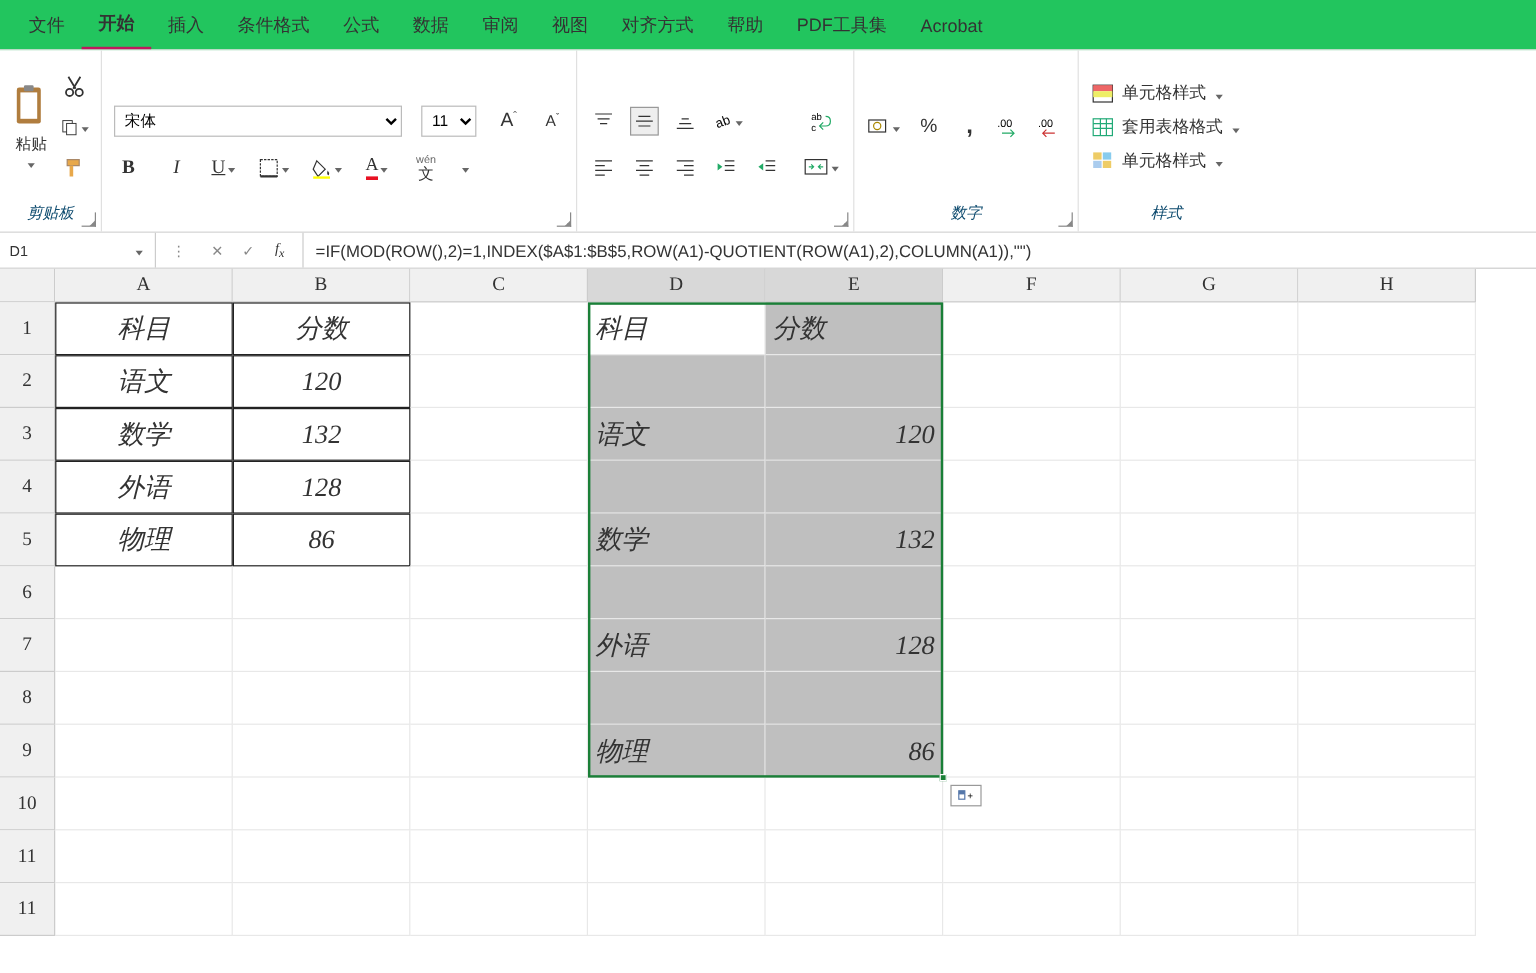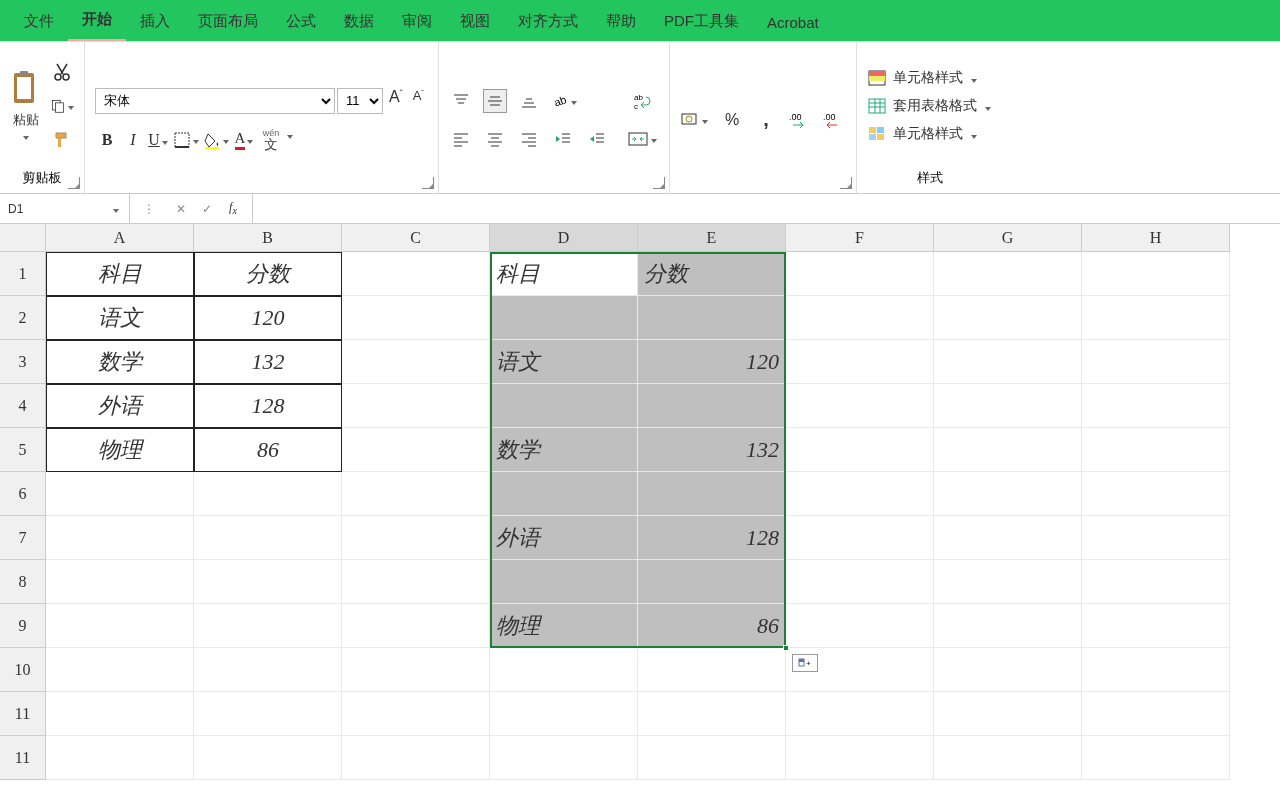--- a/index.html
+++ b/index.html
@@ -21,21 +21,21 @@
       height: 42px;
     }
     .menu-item {
       padding: 10px 14px;
       font-size: 15px;
       color: #333;
       cursor: pointer;
     }
     .menu-item.active {
       font-weight: bold;
-      border-bottom: 2px solid #fca5a5;
+      border-bottom: 2px solid #be185d;
     }
     
     
     .ribbon {
       display: flex;
       background: #fff;
       border-bottom: 1px solid #ccc;
       height: 152px;
     }
     .ribbon-group {
@@ -46,23 +46,24 @@
       position: relative;
     }
     .ribbon-group-content {
       flex: 1;
       display: flex;
       align-items: center;
     }
     .ribbon-group-label {
       text-align: center;
       font-size: 13px;
-      color: #000000;
+      color: #0c4a6e;
       padding: 6px 0 4px 0;
       position: relative;
+      font-style: italic;
     }
     .launcher {
       position: absolute;
       right: 4px;
       bottom: 4px;
       width: 12px;
       height: 12px;
       border: 1px solid #888;
       border-left: none;
       border-top: none;
@@ -119,22 +120,22 @@
     }
     
     
     .font-rows {
       display: flex;
       flex-direction: column;
       gap: 14px;
     }
     .font-row {
       display: flex;
-      align-items: flex-start;
-      gap: 2px;
+      align-items: center;
+      gap: 16px;
     }
     select.combo {
       height: 26px;
       border: 1px solid #bbb;
       background: #fff;
       font-size: 13px;
       padding: 2px 4px;
     }
     .font-name { width: 240px; }
     .font-size { width: 46px; }
@@ -327,21 +328,21 @@
     
     svg { display: block; }
   </style>
 </head>
 <body>
 
 <div class="menubar">
   <div class="menu-item">文件</div>
   <div class="menu-item active">开始</div>
   <div class="menu-item">插入</div>
-  <div class="menu-item">页面布局</div>
+  <div class="menu-item">条件格式</div>
   <div class="menu-item">公式</div>
   <div class="menu-item">数据</div>
   <div class="menu-item">审阅</div>
   <div class="menu-item">视图</div>
   <div class="menu-item">对齐方式</div>
   <div class="menu-item">帮助</div>
   <div class="menu-item">PDF工具集</div>
   <div class="menu-item">Acrobat</div>
 </div>
 
@@ -553,20 +554,21 @@
             </div>
           <div class="btn-sm">
               <svg width="22" height="18">
                 <text x="0" y="9" font-size="9">.00</text>
                 <path d="M14 14 L4 14 M7 11 L4 14 L7 17" stroke="#c33" fill="none"></path>
               </svg>
             </div>
         </div>
       </div>
     </div>
+    <div class="ribbon-group-label">数字</div>
     <div class="launcher"></div>
   </div>
 
   <div class="ribbon-group" style="border-right:none">
     <div class="ribbon-group-content">
       <div class="styles-col">
         <div class="style-btn">
           <svg width="20" height="18">
               <rect x="2" y="2" width="16" height="14" fill="none" stroke="#333"></rect>
               <rect x="2" y="2" width="16" height="5" fill="#e66"></rect>
@@ -608,20 +610,21 @@
     <span class="dropdown-caret name-box-caret"></span>
   </div>
   <div class="fx-btns" style="border-right:none;padding-right:4px">
     <span class="fx-btn">⋮</span>
   </div>
   <div class="fx-btns">
     <span class="fx-btn">✕</span>
     <span class="fx-btn">✓</span>
     <span class="fx-btn fx-label">f<sub>x</sub></span>
   </div>
+  <div class="formula-input">=IF(MOD(ROW(),2)=1,INDEX($A$1:$B$5,ROW(A1)-QUOTIENT(ROW(A1),2),COLUMN(A1)),"")</div>
 </div>
 
 <div style="display:flex">
   <div class="corner"></div>
   <div class="col-headers" id="col-headers">
       <div class="col-header" style="width: 148px;">A</div>
       <div class="col-header" style="width: 148px;">B</div>
       <div class="col-header" style="width: 148px;">C</div>
       <div class="col-header selected" style="width: 148px;">D</div>
       <div class="col-header selected" style="width: 148px;">E</div>

